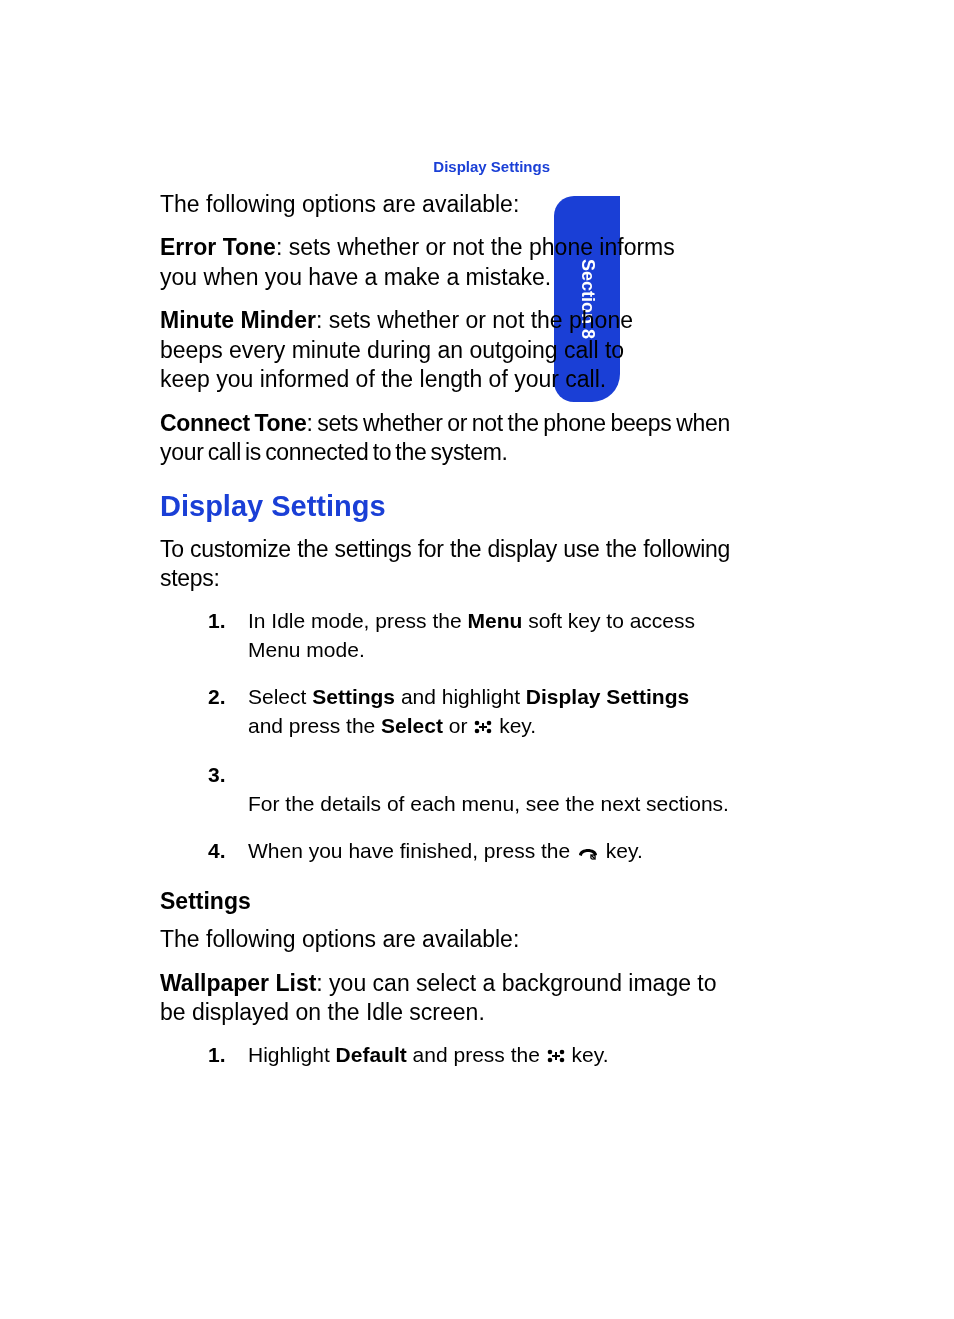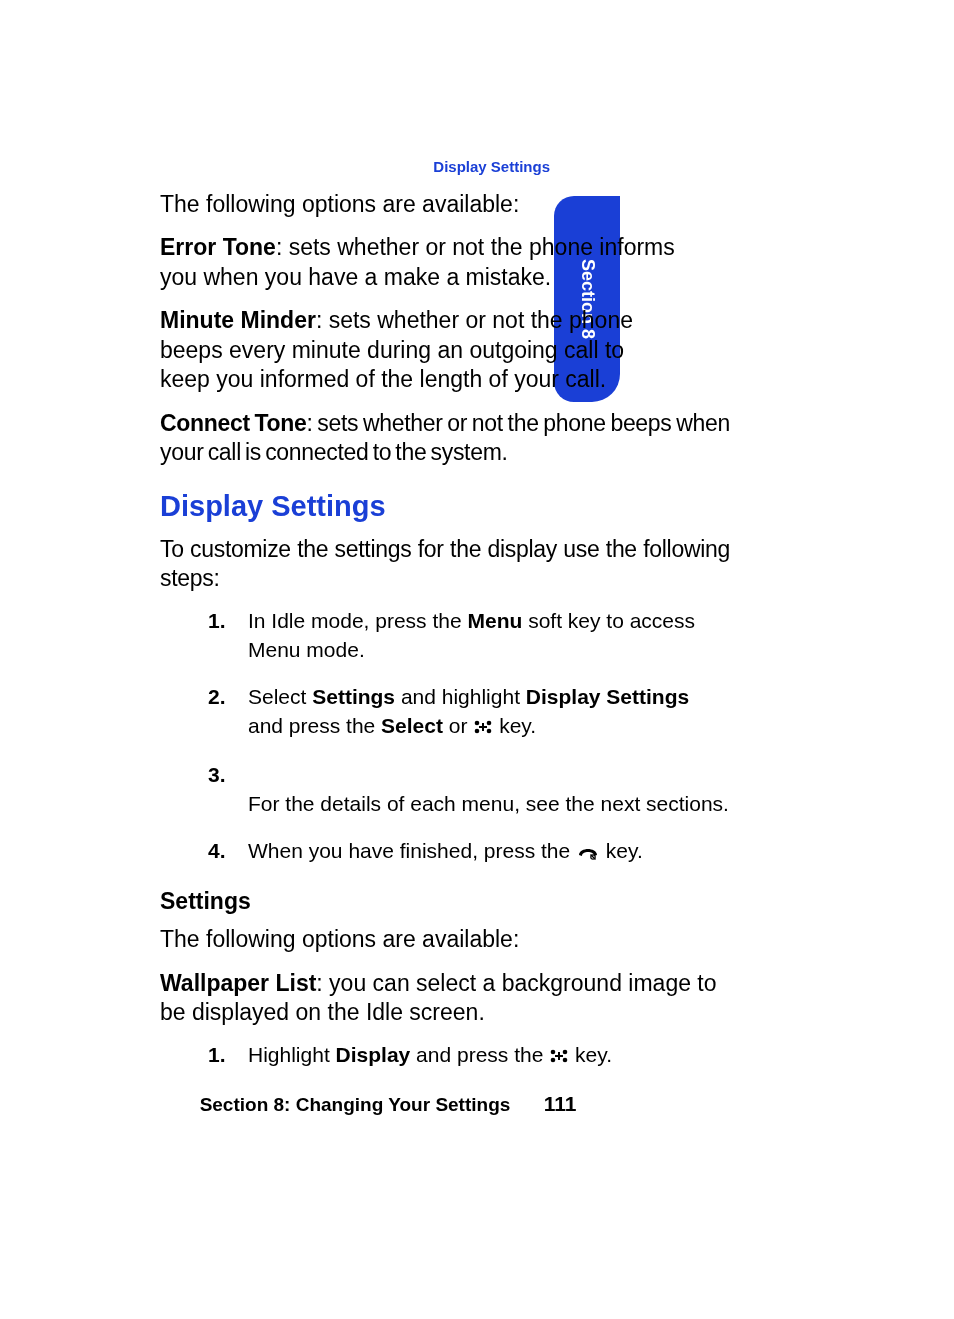--- a/index.html
+++ b/index.html
@@ -197,33 +197,29 @@
 
     <p class="body">The following options are available:</p>
 
     <p class="body">
       <span class="bold">Wallpaper List</span><span>: you can select a background image to be displayed on the Idle screen.</span>
     </p>
 
     <ol class="steps">
       <li>
         <span class="num">1.</span>
-        <span>Highlight </span><span class="b">Display</span><span> and press the </span><span class="icon-ok"><svg width="20" height="16" viewBox="0 0 20 16">
+        <span>Highlight </span><span class="b">Default</span><span> and press the </span><span class="icon-ok"><svg width="20" height="16" viewBox="0 0 20 16">
               <g fill="#000">
                 <circle cx="4" cy="4" r="2.3"></circle>
                 <circle cx="16" cy="4" r="2.3"></circle>
                 <circle cx="4" cy="12" r="2.3"></circle>
                 <circle cx="16" cy="12" r="2.3"></circle>
                 <rect x="6" y="7" width="8" height="2"></rect>
                 <rect x="9" y="4" width="2" height="8"></rect>
               </g>
             </svg></span><span> key.</span>
       </li>
     </ol>
 
   </div>
 
-  <div class="footer">
-    <span>Section 8: Changing Your Settings</span>
-    <span class="pnum">111</span>
-  </div>
 
 </div>
 
 </body></html>

